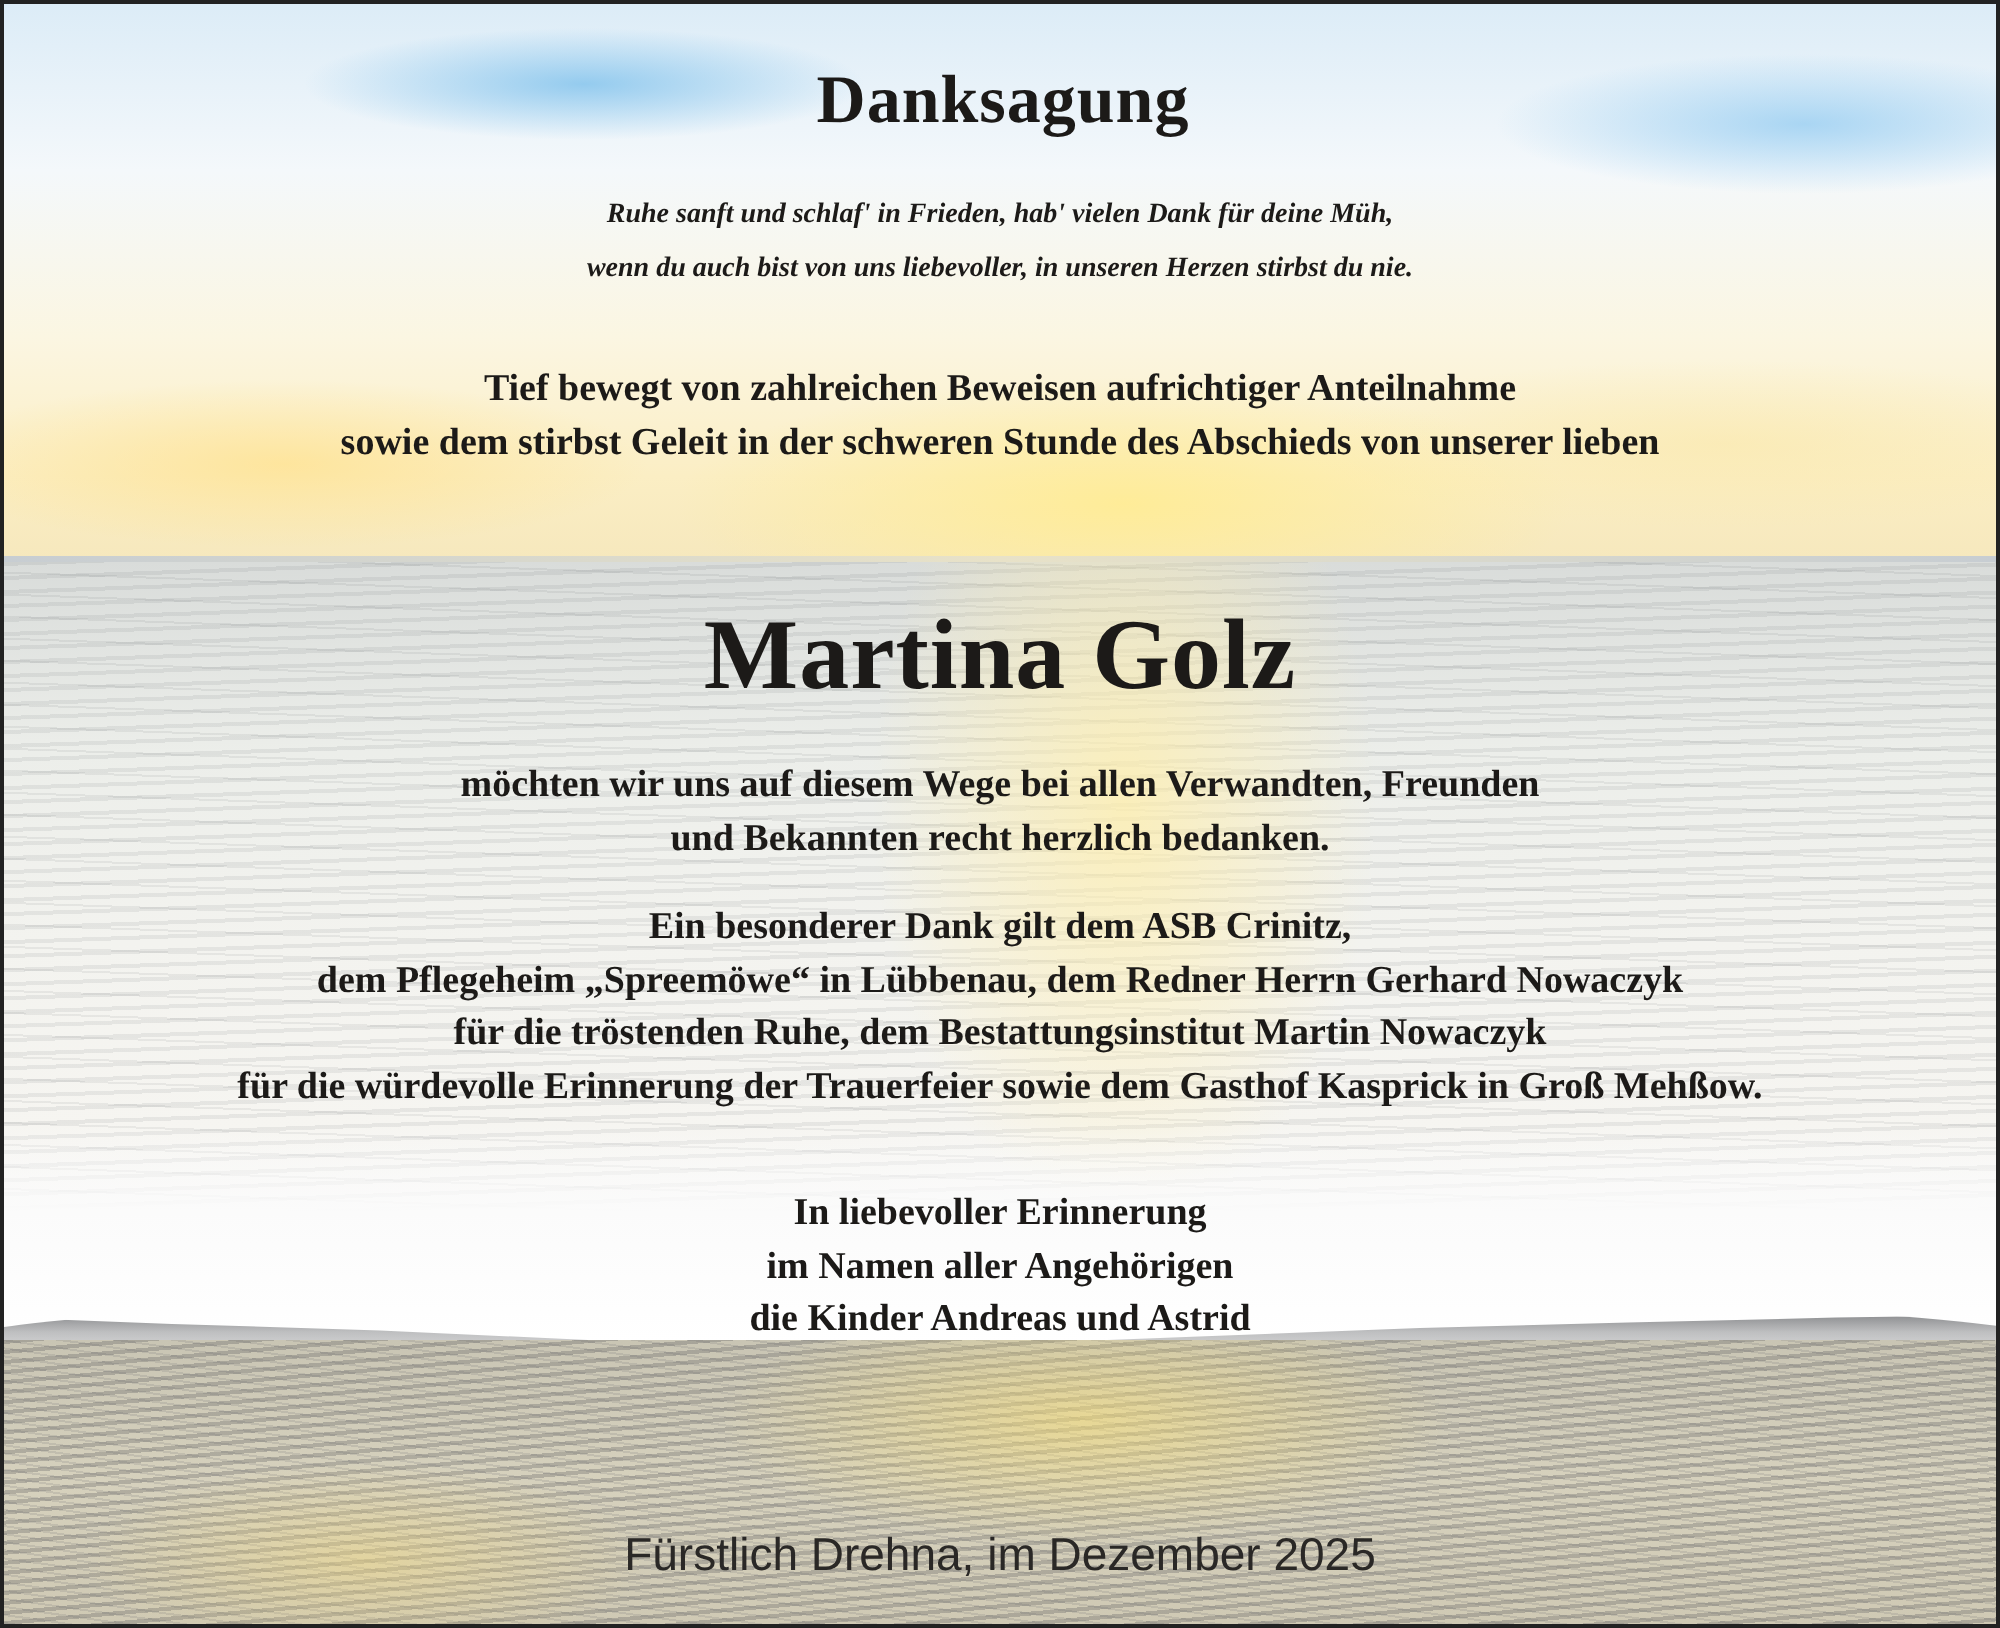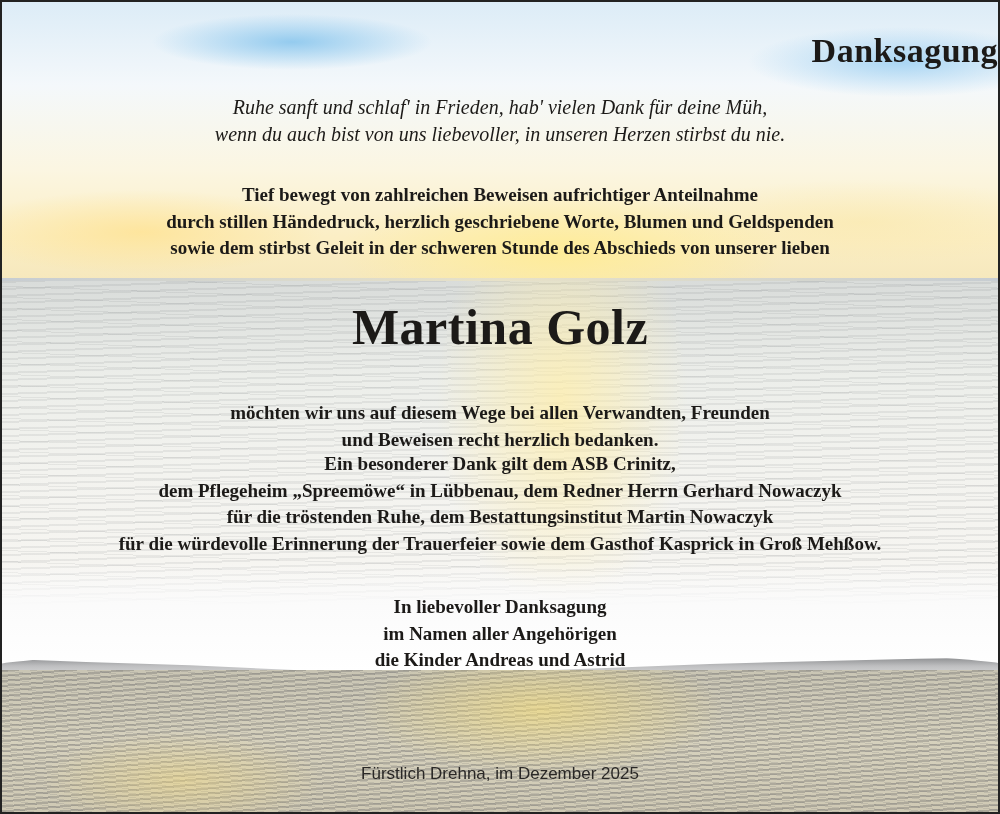--- a/index.html
+++ b/index.html
@@ -55,47 +55,47 @@
     }
     .content {
       position: absolute; inset: 0;
       text-align: center;
       color: #1c1a18;
       font-family: "DejaVu Serif", "Liberation Serif", serif;
     }
     .title {
       position: absolute; left: 3px; right: 0; top: 30px;
       font-family: "Liberation Serif", serif;
-      font-size: 34px; font-weight: bold; letter-spacing: 0.5px; text-align: right;
+      font-size: 34px; font-weight: bold; letter-spacing: 0.5px;
     }
     .poem {
       position: absolute; left: 0; right: 0; top: 92px;
       font-family: "Liberation Serif", serif;
-      font-style: italic; font-weight: normal;
-      font-size: 20px; line-height: 27px;
+      font-style: italic; font-weight: bold;
+      font-size: 14px; line-height: 27px;
     }
     .block {
       position: absolute; left: 0; right: 0;
       font-family: "Liberation Serif", serif;
       font-weight: bold;
       font-size: 19px; line-height: 26.5px;
     }
     .b1 { top: 180px; }
     .name {
       position: absolute; left: 0; right: 0; top: 296px;
       font-family: "Liberation Serif", serif;
       font-weight: bold; font-size: 50px; letter-spacing: 0.5px;
     }
-    .b2 { top: 378px; margin-top: 20px; }
+    .b2 { top: 378px; }
     .b3 { top: 449px; }
     .b4 { top: 592px; }
     .place {
       position: absolute; left: 0; right: 0; top: 762px;
       font-family: "Liberation Sans", sans-serif;
-      font-size: 17px; color: #2a2826;
+      font-size: 23px; color: #2a2826;
     }
     .line { display: block; }
   </style>
 </head>
 <body>
 
 <div class="card">
   <div class="bg">
     <div class="sky"></div>
     <div class="horizon"></div>
@@ -108,39 +108,38 @@
   <div class="content">
     <div class="title">Danksagung</div>
 
     <div class="poem">
       <span class="line">Ruhe sanft und schlaf' in Frieden, hab' vielen Dank für deine Müh,</span>
       <span class="line">wenn du auch bist von uns liebevoller, in unseren Herzen stirbst du nie.</span>
     </div>
 
     <div class="block b1">
       <span class="line">Tief bewegt von zahlreichen Beweisen aufrichtiger Anteilnahme</span>
-      <span class="line">durch stillen Händedruck, herzlich geschriebene Worte, Blumen und Geldspenden</span>
       <span class="line">sowie dem stirbst Geleit in der schweren Stunde des Abschieds von unserer lieben</span>
     </div>
 
     <div class="name">Martina Golz</div>
 
     <div class="block b2">
       <span class="line">möchten wir uns auf diesem Wege bei allen Verwandten, Freunden</span>
-      <span class="line">und Beweisen recht herzlich bedanken.</span>
+      <span class="line">und Bekannten recht herzlich bedanken.</span>
     </div>
 
     <div class="block b3">
       <span class="line">Ein besonderer Dank gilt dem ASB Crinitz,</span>
       <span class="line">dem Pflegeheim „Spreemöwe“ in Lübbenau, dem Redner Herrn Gerhard Nowaczyk</span>
       <span class="line">für die tröstenden Ruhe, dem Bestattungsinstitut Martin Nowaczyk</span>
       <span class="line">für die würdevolle Erinnerung der Trauerfeier sowie dem Gasthof Kasprick in Groß Mehßow.</span>
     </div>
 
     <div class="block b4">
-      <span class="line">In liebevoller Danksagung</span>
+      <span class="line">In liebevoller Erinnerung</span>
       <span class="line">im Namen aller Angehörigen</span>
       <span class="line">die Kinder Andreas und Astrid</span>
     </div>
 
     <div class="place">Fürstlich Drehna, im Dezember 2025</div>
   </div>
 </div>
 
 </body></html>

